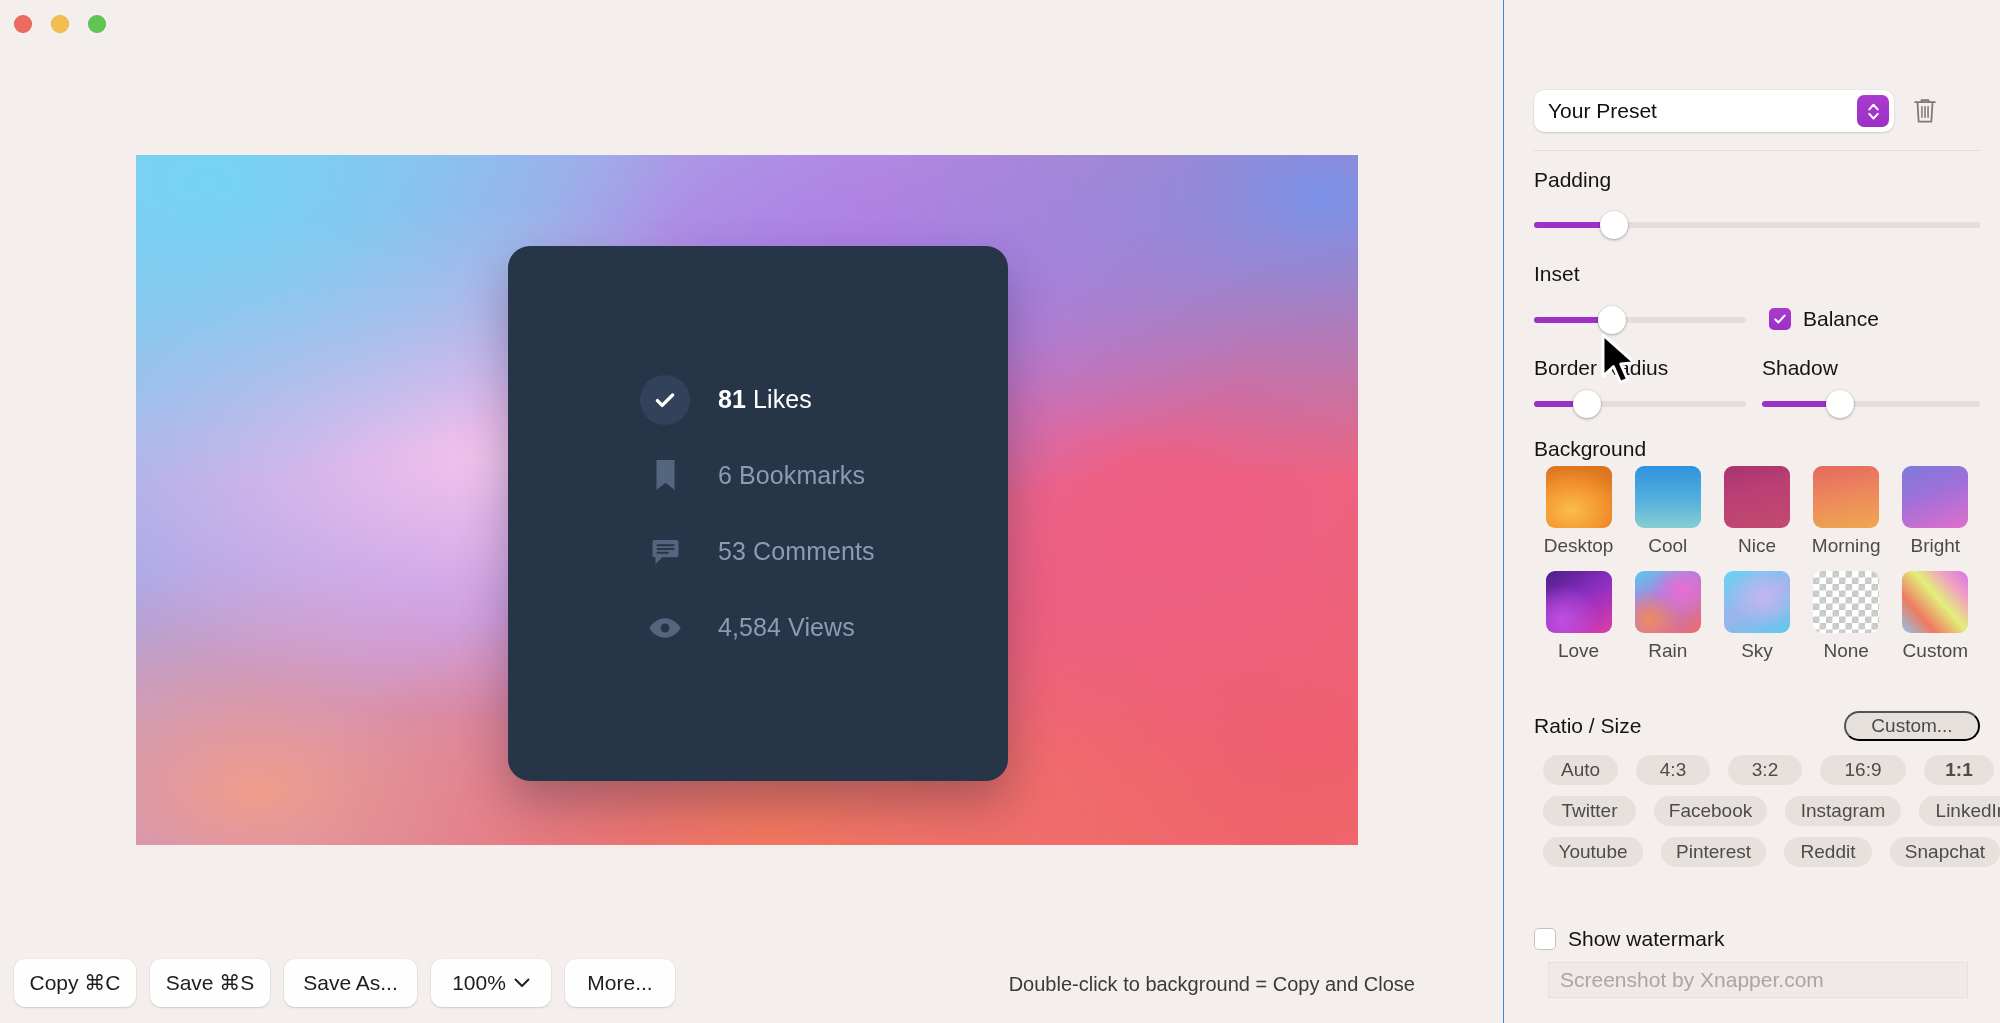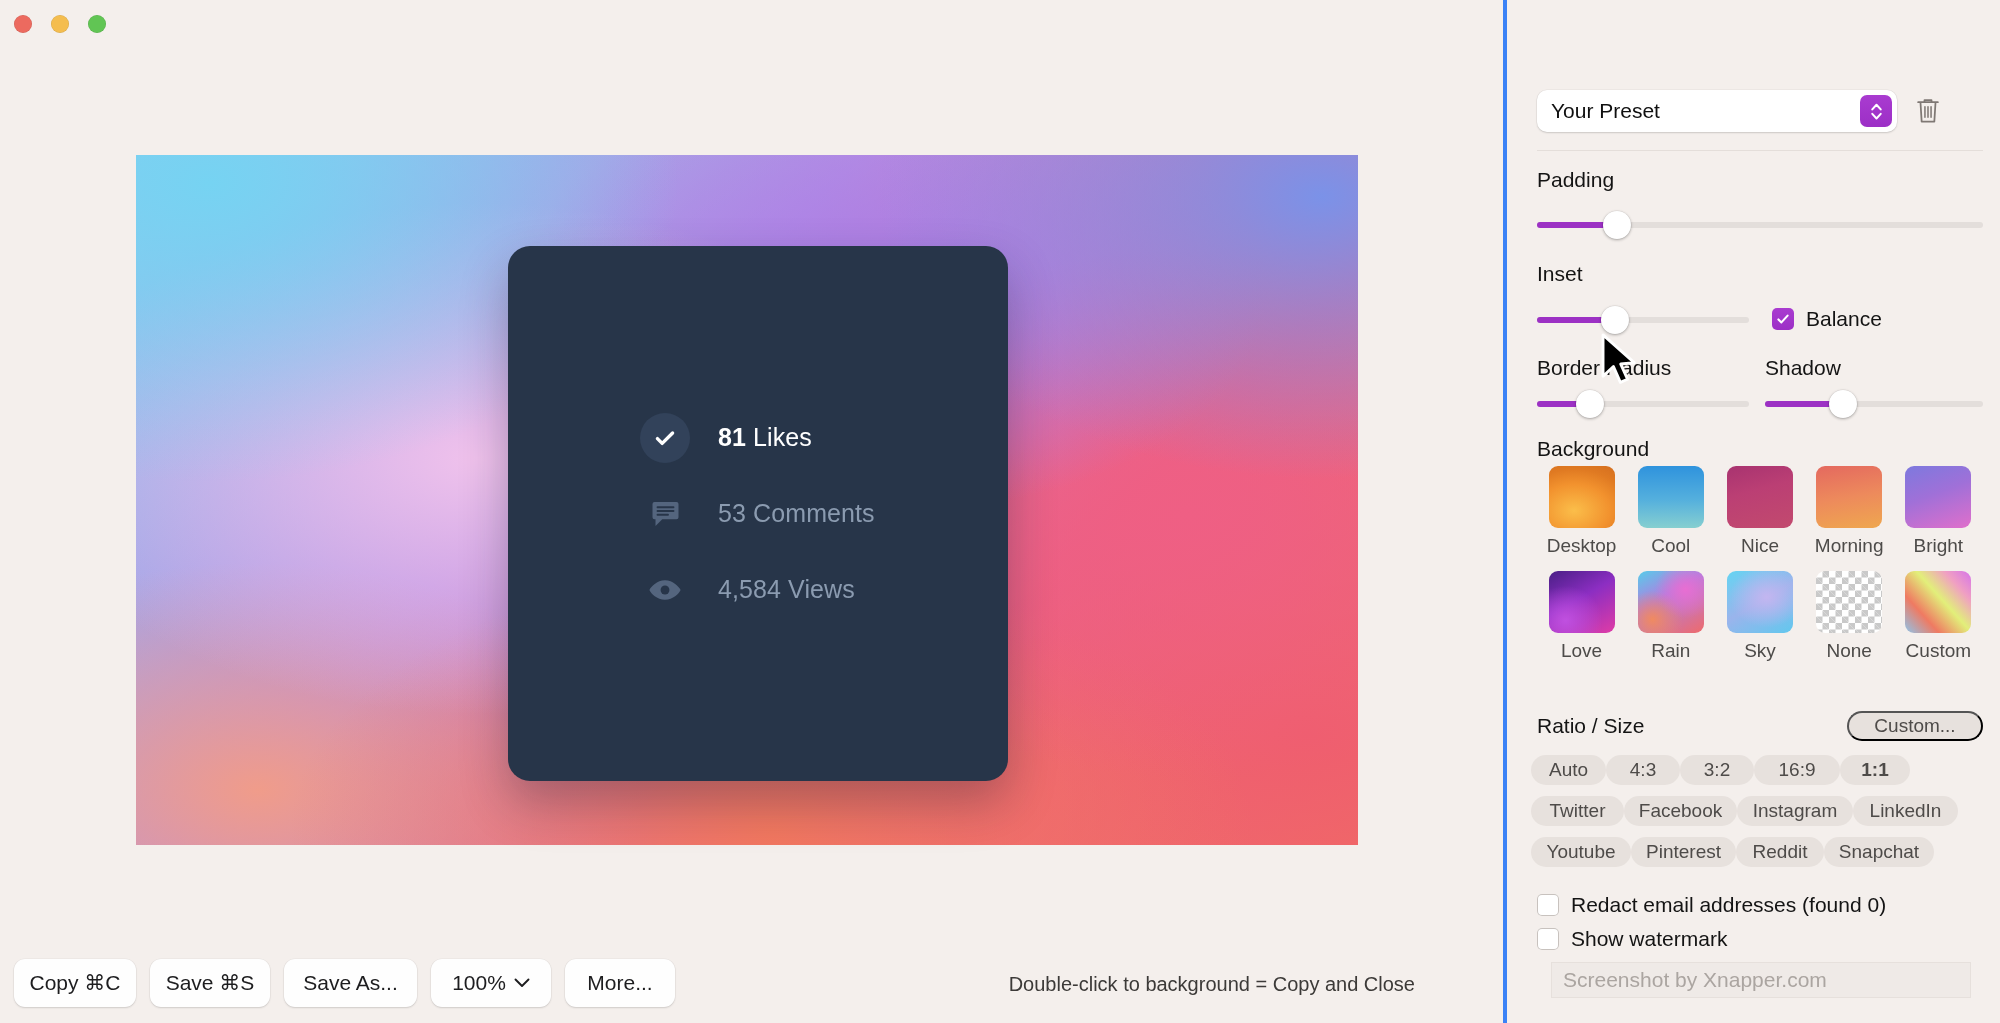--- a/index.html
+++ b/index.html
@@ -58,21 +58,21 @@
     position:absolute; top:16px; height:48px; background:#fefefe; border-radius:11px;
     border:none; display:flex; align-items:center; justify-content:center; gap:8px;
     font-family:"Liberation Sans", sans-serif; font-size:21px; color:#1d1d1f;
     box-shadow:0 1px 2px rgba(0,0,0,.13), 0 0 0 .5px rgba(0,0,0,.05);
     padding:0 18px; white-space:nowrap;text-align:right;
   }
   .hint { position:absolute; right:88px; bottom:27px; font-size:20px; color:#3c3a38; white-space:nowrap; }
 
   
   .sidebar { position:absolute; left:1503px; top:0; width:497px; height:1023px;
-             background:#f4efec; border-left:4px solid #3b82f6; }
+             background:#f4efec; border-left:1px solid #3b82f6; }
 
   .preset-row { position:absolute; left:30px; top:90px; display:flex; align-items:center; gap:14px; }
   .preset-select {
     width:360px; height:42px; background:#fff; border-radius:10px; position:relative;
     box-shadow:0 1px 2px rgba(0,0,0,.14), 0 0 0 .5px rgba(0,0,0,.06);
     display:flex; align-items:center; padding-left:14px;
     font-size:21px; color:#101010;
   }
   .stepper {
     position:absolute; right:5px; top:5px; width:32px; height:32px; border-radius:7px;
@@ -122,21 +122,21 @@
       background-image:
         linear-gradient(45deg,#c9c9c9 25%,transparent 25%,transparent 75%,#c9c9c9 75%),
         linear-gradient(45deg,#c9c9c9 25%,#fff 25%,#fff 75%,#c9c9c9 75%);
       background-size:13px 13px; background-position:0 0, 6.5px 6.5px; background-color:#fff; }
   .sw-custom { background:linear-gradient(48deg,#8fc4ea 0%,#ef7a62 28%,#e2ef7a 55%,#f0a0c2 78%,#d673ea 100%); }
 
   
   .pill { display:inline-flex; align-items:center; justify-content:center;
           height:30px; border-radius:15px; background:#e7e1dd; color:#4e4b49;
           font-size:19px; padding:0 15px; }
-  .pill-row { position:absolute; left:24px; display:flex; gap:0; }
+  .pill-row { position:absolute; left:39px; display:flex; gap:18px; }
 
   .wm-field { position:absolute; left:44px; top:962px; width:420px; height:36px;
               background:#efeae7; box-shadow:0 0 0 1px #e6e0dc inset;
               display:flex; align-items:center; padding-left:12px;
               font-size:21px; color:#aba5a1; }
 
   .chk-line { position:absolute; left:30px; display:flex; align-items:center; gap:12px;
               font-size:21px; color:#141414; }
 
   
@@ -170,20 +170,28 @@
 
         <div class="stat-row primary">
           <span class="stat-ico badge">
             <svg width="26" height="26" viewBox="0 0 24 24" fill="none">
               <path d="M5 12.6l4.4 4.4L19 7.4" stroke="#ffffff" stroke-width="3.1" stroke-linecap="round" stroke-linejoin="round"></path>
             </svg>
           </span>
           <span class="stat-txt"><b>81</b> <span>Likes</span></span>
         </div>
 
+        <div class="stat-row">
+          <span class="stat-ico">
+            <svg width="25" height="31" viewBox="0 0 18 24" fill="#54657e">
+              <path d="M2 0h14v23.2l-7-5.6-7 5.6V0z"></path>
+            </svg>
+          </span>
+          <span class="stat-txt">6 Bookmarks</span>
+        </div>
 
         <div class="stat-row">
           <span class="stat-ico">
             <svg width="31" height="30" viewBox="0 0 24 24" fill="#54657e">
               <path d="M3.2 2.4h17.6a1.6 1.6 0 011.6 1.6v10.6a1.6 1.6 0 01-1.6 1.6H9.4L4 21.6v-5.4H3.2a1.6 1.6 0 01-1.6-1.6V4a1.6 1.6 0 011.6-1.6z"></path>
               <path d="M5.6 6.6h12.8M5.6 9.6h12.8M5.6 12.6h8.4" stroke="#273549" stroke-width="1.5" stroke-linecap="round"></path>
             </svg>
           </span>
           <span class="stat-txt">53 Comments</span>
         </div>
@@ -335,24 +343,20 @@
       <span class="pill" style="width:105px;">LinkedIn</span>
     </div>
 
     <div class="pill-row" style="top:837px;">
       <span class="pill" style="width:100px;">Youtube</span>
       <span class="pill" style="width:105px;">Pinterest</span>
       <span class="pill" style="width:88px;">Reddit</span>
       <span class="pill" style="width:110px;">Snapchat</span>
     </div>
 
-    <div class="chk-line" style="top:893px;">
-      <span class="cbox"></span>
-      <span>Redact email addresses (found 0)</span>
-    </div>
     <div class="chk-line" style="top:927px;">
       <span class="cbox"></span>
       <span>Show watermark</span>
     </div>
 
     <div class="wm-field">
       <span>Screenshot by Xnapper.com</span>
     </div>
 
   </div>

